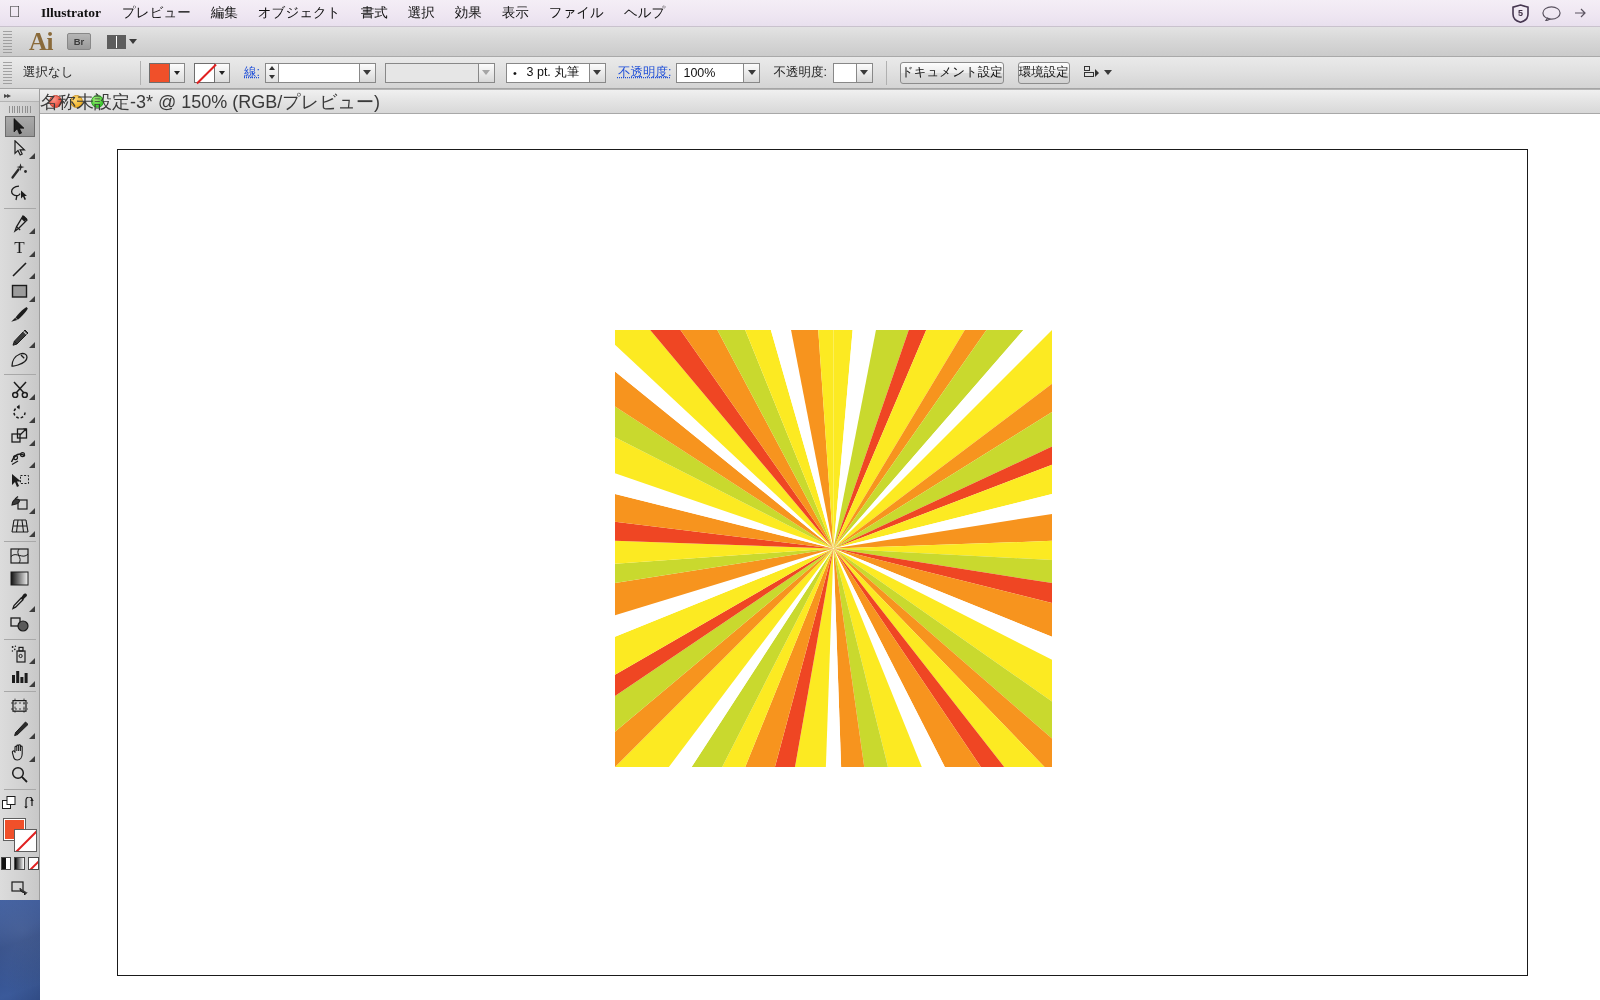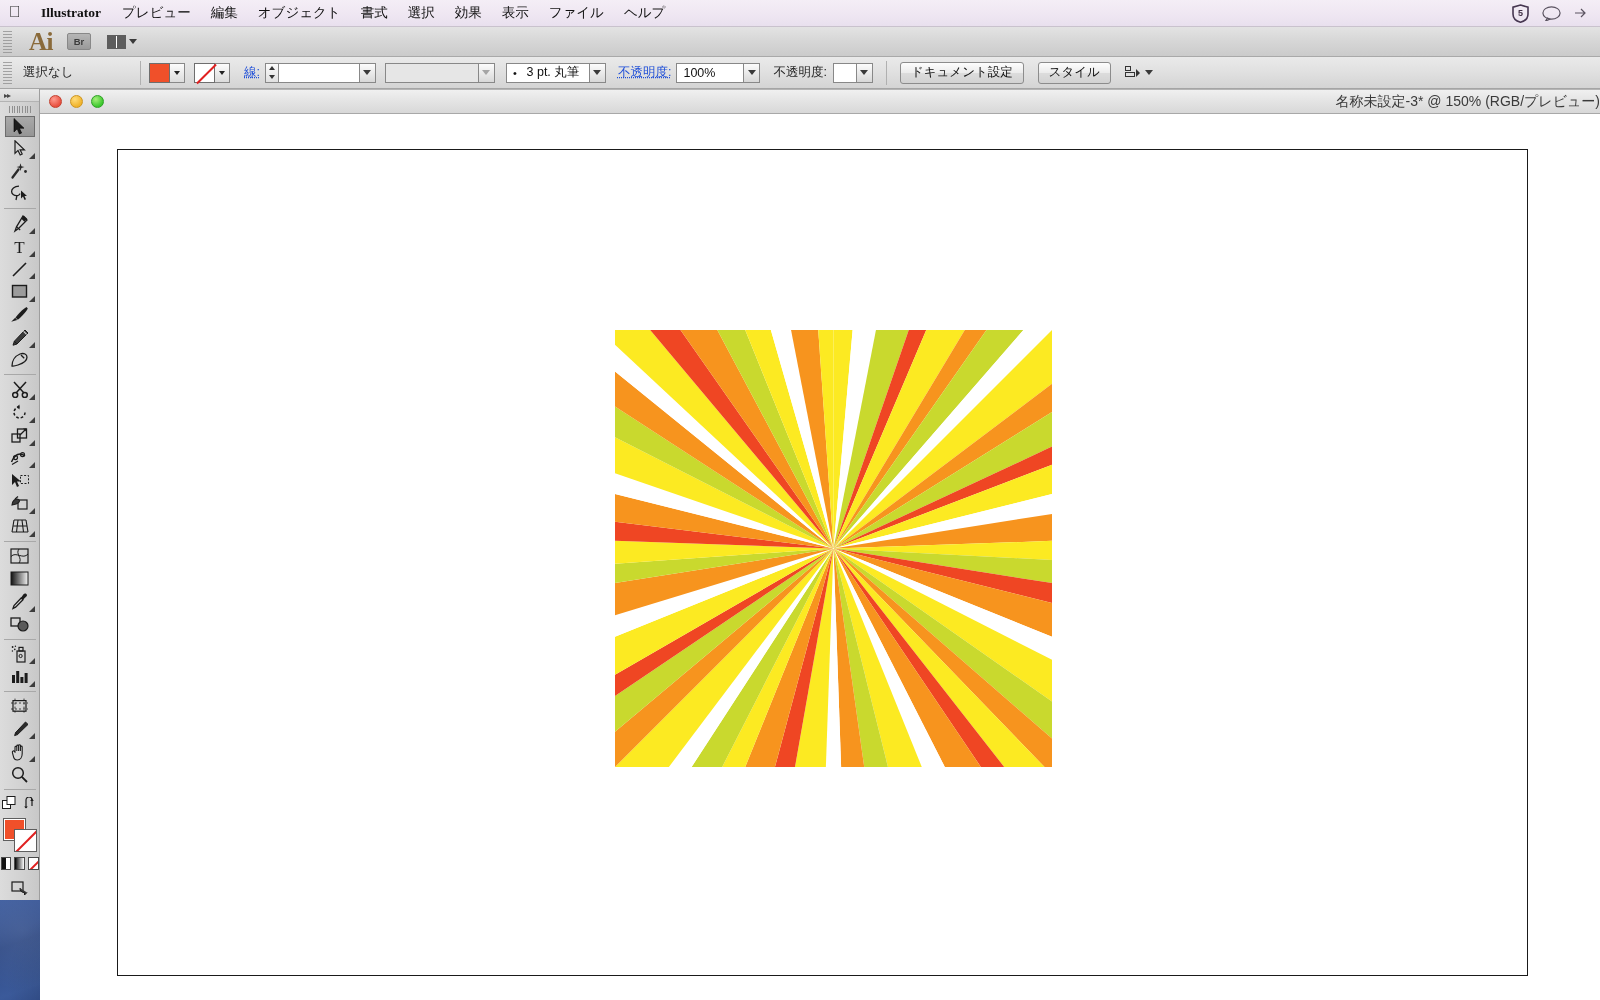--- a/index.html
+++ b/index.html
@@ -122,21 +122,21 @@
   .combo .txt { padding: 0 6px; white-space: nowrap; overflow: hidden; }
   .combo .dd {
     width: 16px; height: 100%; border-left: 1px solid #888;
     background: linear-gradient(180deg,#fcfcfc,#d8d8d8);
     display:flex;align-items:center;justify-content:center;
   }
   .combo.disabled { background: #e6e6e6; }
   .combo.disabled .dd .caret { border-top-color: #a5a5a5; }
 
   .btn {
-    height: 22px; padding: 0 10px; border: 1px solid #8c8c8c; border-radius: 3px;
+    height: 22px; padding: 0 0; border: 1px solid #8c8c8c; border-radius: 3px;
     background: linear-gradient(180deg, #fdfdfd 0%, #ececec 48%, #dcdcdc 52%, #d2d2d2 100%);
     font-size: 12.5px; color: #111; display: flex; align-items: center; white-space: nowrap;
   }
 
   .align-icon { display:flex; align-items:center; gap:4px; margin-left: 6px;}
   .align-icon svg { display:block; }
 
   
   .toolspanel {
     position: absolute; left: 0; top: 89px; width: 40px; height: 811px;
@@ -203,22 +203,22 @@
     border-top: 1px solid #b5b5b5;
     border-bottom: 1px solid #a8a8a8;
     display: flex; align-items: center;
   }
   .traffic { display: flex; align-items: center; gap: 8px; padding-left: 9px; }
   .tl { width: 13px; height: 13px; border-radius: 50%; }
   .tl.red { background: radial-gradient(circle at 35% 30%, #ff9a8e, #e8503f 70%); border: 1px solid #c3402f; }
   .tl.yellow { background: radial-gradient(circle at 35% 30%, #ffdc7a, #f0b32c 70%); border: 1px solid #cd9520; }
   .tl.green { background: radial-gradient(circle at 35% 30%, #a5ef7a, #3cc72e 70%); border: 1px solid #2da124; }
   .doc-title {
-    position: absolute; left: 0; right: 0; text-align: right;
-    font-size: 14px; color: #3a3a3a; pointer-events: none;
+    position: absolute; left: 0; right: 8px; text-align: left;
+    font-size: 18px; color: #3a3a3a; pointer-events: none;
   }
   .canvas-area {
     position: absolute; left: 0; top: 25px; right: 0; bottom: 0;
     background: #ffffff; overflow: hidden;
   }
   .artboard {
     position: absolute; left: 77px; top: 35px; width: 1411px; height: 827px;
     border: 1px solid #1a1a1a; background: #fff;
   }
 
@@ -353,21 +353,21 @@
       <span class="txt" style="flex:1"></span>
       <span class="dd">
           <span class="caret"></span>
         </span>
     </div>
 
     <div class="sep-v" style="margin:0 13px"></div>
 
     <div class="btn">ドキュメント設定</div>
     <div style="width:14px"></div>
-    <div class="btn">スタイル</div>
+    <div class="btn">環境設定</div>
 
     <div class="align-icon" style="margin-left:14px">
       <svg width="16" height="14" viewBox="0 0 16 14">
         <rect x="0.5" y="0.5" width="5" height="4" fill="none" stroke="#333"></rect>
         <rect x="0.5" y="6.5" width="9" height="4" fill="none" stroke="#333"></rect>
         <path d="M11 3 L15 7 L11 11 Z" fill="#333"></path>
       </svg>
       <span class="caret"></span>
     </div>
   </div>

